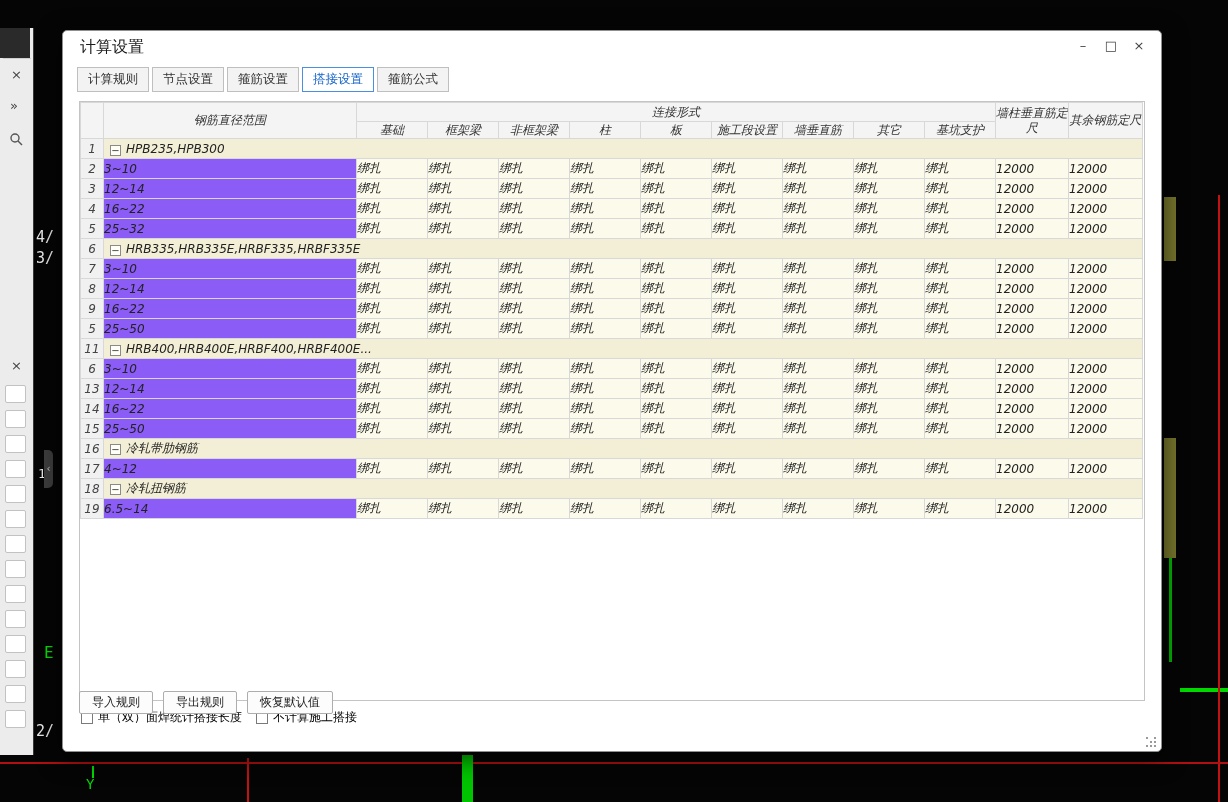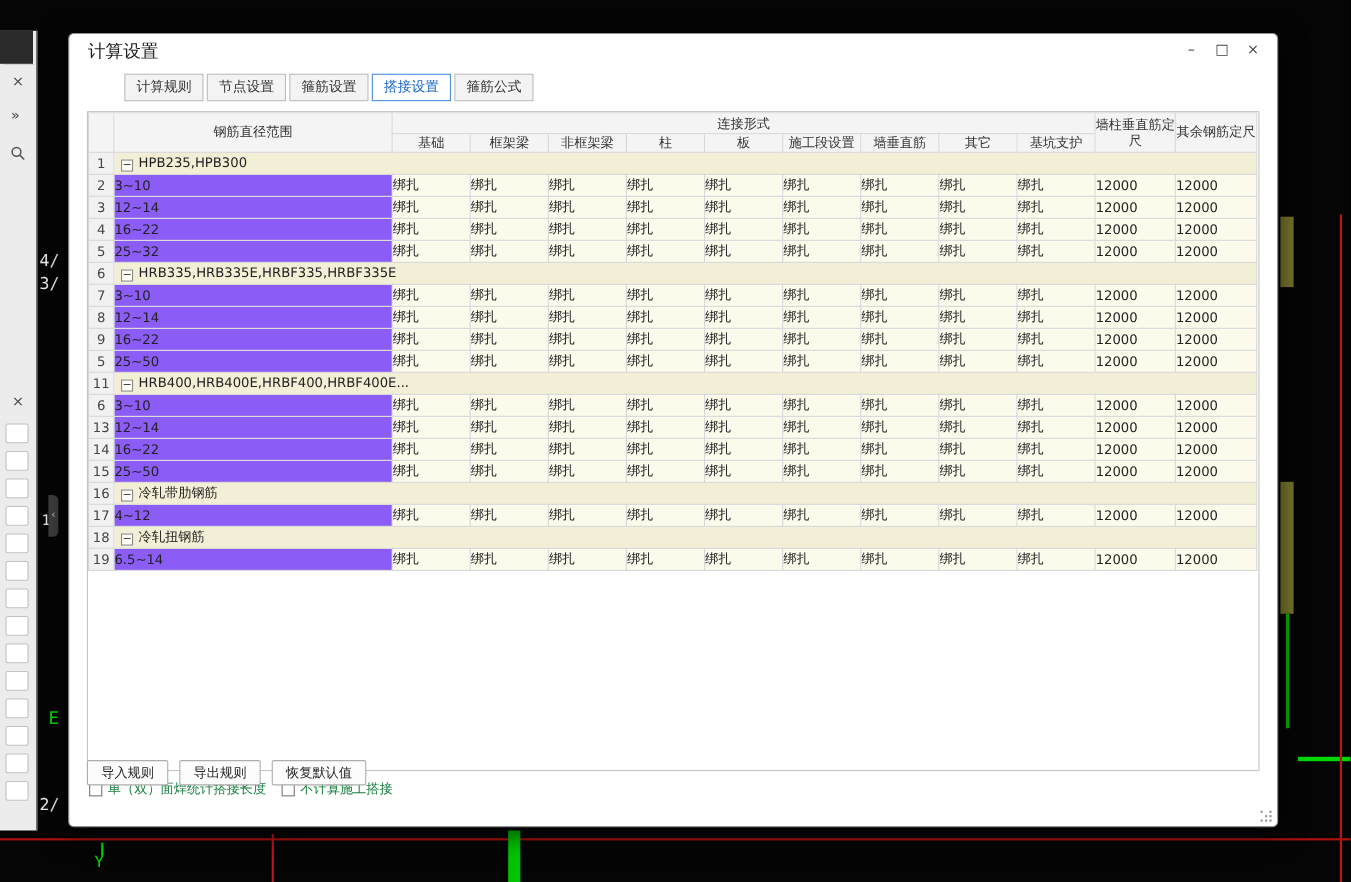--- a/index.html
+++ b/index.html
@@ -30,41 +30,41 @@
     border-radius:0 5px 5px 0; font-size:10px; text-align:center; line-height:38px; }
 
   
   .dialog { position:absolute; left:62px; top:30px; width:1100px; height:722px; background:#fff;
     border:1px solid #8f8f8f; border-radius:5px; box-shadow:0 6px 24px rgba(0,0,0,.65); }
   .titlebar { position:absolute; left:0; top:0; width:100%; height:32px; }
   .dlg-title { position:absolute; left:17px; top:0; line-height:32px; font-size:16px; color:#1a1a1a; }
   .winbtns { position:absolute; right:8px; top:2px; display:flex; }
   .winbtn { width:28px; height:26px; text-align:center; line-height:26px; font-size:13px; color:#444; }
 
-  .dtabs { position:absolute; left:14px; top:36px; display:flex; gap:3px;margin-left:36px; }
+  .dtabs { position:absolute; left:14px; top:36px; display:flex; gap:3px; }
   .dtab { padding:3px 10px; font-size:12.5px; color:#333; background:#f3f3f3; border:1px solid #bfbfbf; }
   .dtab.active { color:#1664c8; background:#fff; border:1px solid #4a8fe0; }
 
   .tablewrap { position:absolute; left:16px; top:70px; width:1066px; height:600px; background:#fff;
     border:1px solid #c4c4c4; overflow:hidden; }
-  table.grid { border-collapse:collapse; table-layout:fixed; width:1062px; font-size:12px; color:#222; }
+  table.grid { border-collapse:collapse; table-layout:fixed; width:1062px; font-size:12px; color:#222;font-style:italic; }
   table.grid th, table.grid td { border:1px solid #d8d8d8; padding:0; overflow:hidden; white-space:nowrap; }
   table.grid th { background:#f4f4f4; font-weight:normal; color:#333; text-align:center;
     white-space:normal; word-break:break-all; line-height:1.25; }
   tr.h1 th { height:19px; }
   tr.h2 th { height:17px; }
   table.grid td { height:20px; }
   td.numcol, th.numcol { background:#f1f1f1; text-align:center; color:#444; }
   td.range { background:#8b5cf6; padding-left:20px; }
   td.val { background:#fcfaeb; padding-left:8px; }
   tr.group td.gcell { background:#f3efd6; padding-left:4px; }
   .minus { display:inline-block; width:11px; height:11px; border:1px solid #8a8a8a; background:#fffef7;
     font-size:10px; line-height:9px; text-align:center; color:#333; margin:0 5px 0 2px; vertical-align:-1px; }
 
-  .cbrow { position:absolute; left:18px; top:678px; display:flex; align-items:center; font-size:12px; color:#15803d; }
+  .cbrow { position:absolute; left:18px; top:678px; display:flex; align-items:center; font-size:12px; color:#000000; }
   .cbitem { display:flex; align-items:center; margin-right:14px; }
   .cb { width:12px; height:12px; border:1px solid #7a7a7a; background:#fff; margin-right:5px; flex:0 0 auto; }
 
   .footer { position:absolute; left:16px; top:660px; display:flex; gap:10px; }
   .fbtn { height:23px; padding:0 12px; font-size:12px; color:#222; background:#fcfcfc; border:1px solid #adadad;
     border-radius:2px; font-family:inherit; }
 
   .grip { position:absolute; right:4px; bottom:3px; width:11px; height:11px; }
   .grip::before { content:""; position:absolute; left:0; top:0; width:2px; height:2px; background:#9a9a9a;
     box-shadow:8px 0 0 #9a9a9a, 4px 4px 0 #9a9a9a, 8px 4px 0 #9a9a9a, 0 8px 0 #9a9a9a, 4px 8px 0 #9a9a9a, 8px 8px 0 #9a9a9a; }

